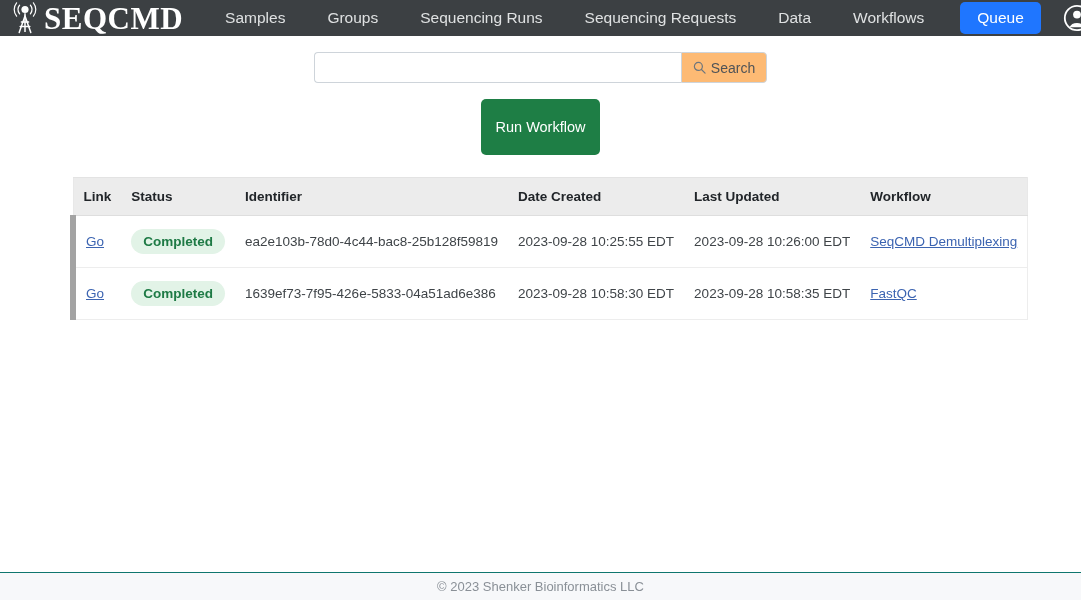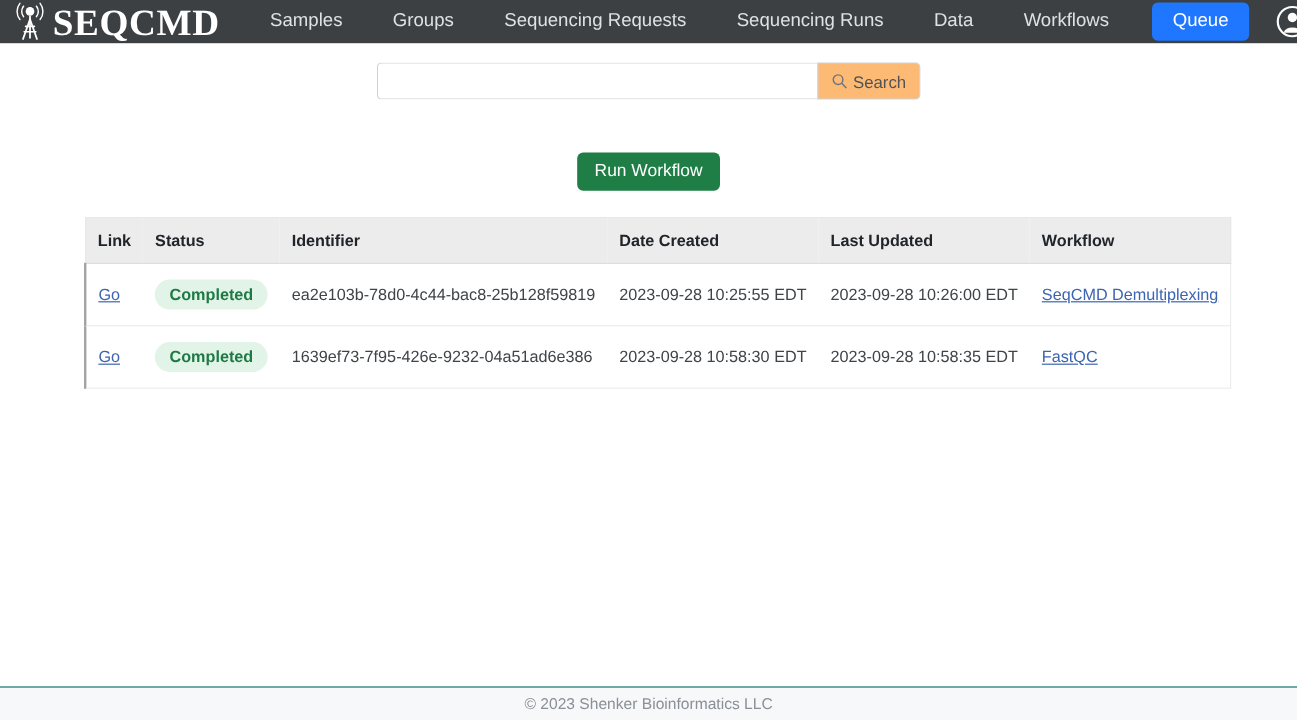--- a/index.html
+++ b/index.html
@@ -133,25 +133,24 @@
     display: flex;
     justify-content: center;
     margin-top: 16px;
   }
   .run-btn {
     background: #1e7e45;
     color: #ffffff;
     border: none;
     border-radius: 5px;
     font-size: 14.5px;
-    padding: 8px 15px;
-    cursor: pointer;
-    font-family: "Liberation Sans", sans-serif;
-    white-space: nowrap;
-    margin-top: 28px;
+    padding: 20px 15px;
+    cursor: pointer;
+    font-family: "Liberation Sans", sans-serif;
+    white-space: nowrap;
   }
 
   
   .table-wrap {
     margin: 22px auto 12px auto;
     width: 941px;
   }
   table.grid {
     width: 100%;
     border-collapse: collapse;
@@ -170,21 +169,21 @@
   }
   table.grid thead th:first-child { border-left: 1px solid #e8e8e8; }
   table.grid thead th:last-child { border-right: 1px solid #e8e8e8; }
   table.grid tbody td {
     padding: 13px 10px;
     border-bottom: 1px solid #ededed;
     color: #3f4448;
     vertical-align: middle;
     white-space: nowrap;
   }
-  table.grid tbody td:first-child { border-left: 2px solid #a3a3a3; }
+  table.grid tbody td:first-child { border-left: 6px solid #a3a3a3; }
   table.grid tbody td:last-child { border-right: 1px solid #ededed; }
 
   .col-link     { width: 48px; }
   .col-status   { width: 102px; }
   .col-ident    { width: 276px; }
   .col-created  { width: 176px; }
   .col-updated  { width: 177px; }
   .col-workflow { width: auto; }
 
   .cell-link {
@@ -246,22 +245,22 @@
         <path d="M13 15 L7.2 31.5 M13 15 L18.8 31.5" stroke="#ffffff" stroke-width="1.5" fill="none" stroke-linecap="round"></path>
         <path d="M9.3 21 L16.7 21 M8.1 25.5 L17.9 25.5" stroke="#ffffff" stroke-width="1.3" fill="none" stroke-linecap="round"></path>
       </svg>
     </span>
     <span class="brand-text">SEQCMD</span>
   </div>
 
   <div class="nav-links">
     <a class="nav-link">Samples</a>
     <a class="nav-link">Groups</a>
+    <a class="nav-link">Sequencing Runs</a>
     <a class="nav-link">Sequencing Requests</a>
-    <a class="nav-link">Sequencing Runs</a>
     <a class="nav-link">Data</a>
     <a class="nav-link">Workflows</a>
     <span class="nav-spacer"></span>
     <button class="queue-btn">Queue</button>
     <span>
       <svg class="account-icon" viewBox="0 0 28 28" xmlns="http://www.w3.org/2000/svg">
         <circle cx="14" cy="14" r="12.2" fill="none" stroke="#ffffff" stroke-width="1.8"></circle>
         <circle cx="14" cy="10.6" r="3.9" fill="#ffffff"></circle>
         <path d="M6.6 23.2 a7.8 6.2 0 0 1 14.8 0 z" fill="#ffffff"></path>
       </svg>
@@ -315,21 +314,21 @@
           <a class="wf-link">SeqCMD Demultiplexing</a>
         </td>
       </tr>
       <tr>
         <td class="col-link">
           <a class="cell-link">Go</a>
         </td>
         <td class="col-status">
           <span class="badge">Completed</span>
         </td>
-        <td class="col-ident mono-id">1639ef73-7f95-426e-9232-04a51ad6e386</td>
+        <td class="col-ident mono-id">1639ef73-7f95-426e-5833-04a51ad6e386</td>
         <td class="col-created date-cell">2023-09-28 10:58:30 EDT</td>
         <td class="col-updated date-cell">2023-09-28 10:58:35 EDT</td>
         <td class="col-workflow">
           <a class="wf-link">FastQC</a>
         </td>
       </tr>
     </tbody>
   </table>
 </div>
 

